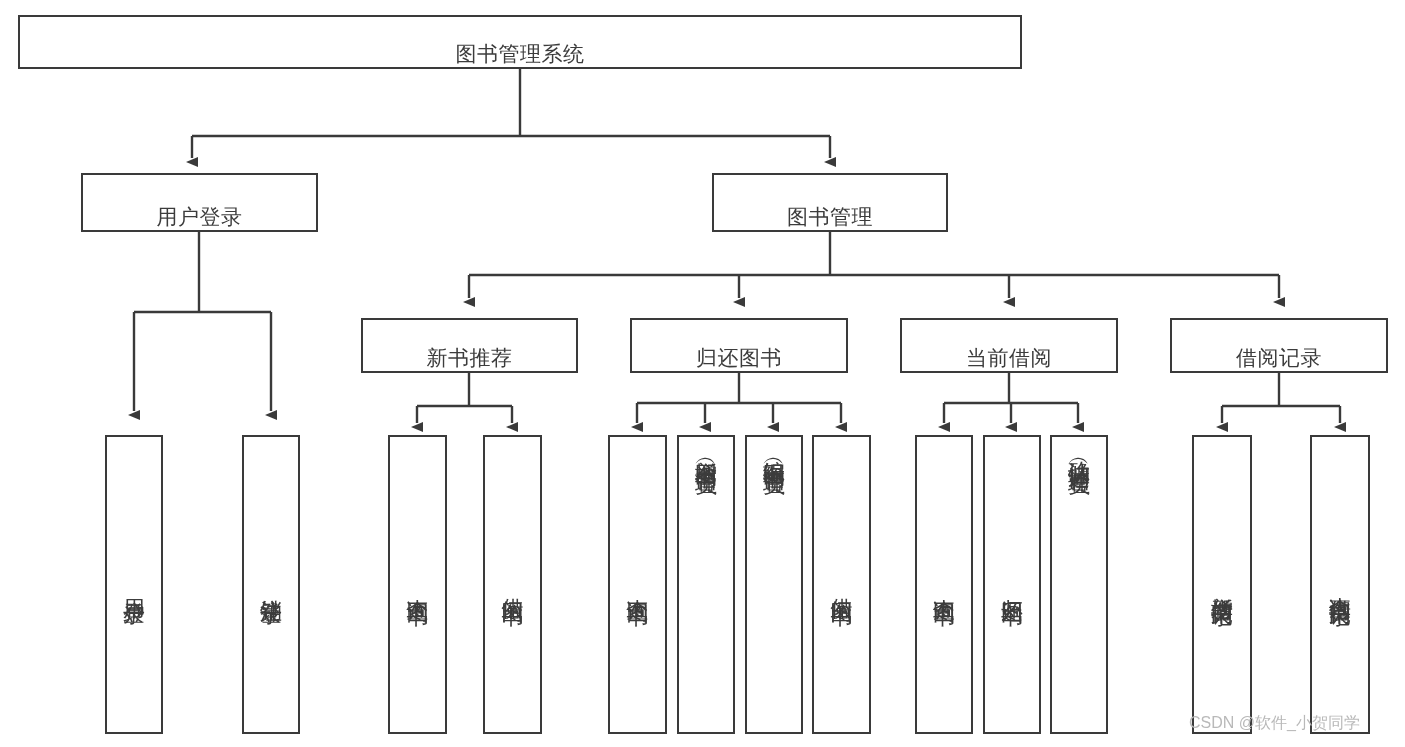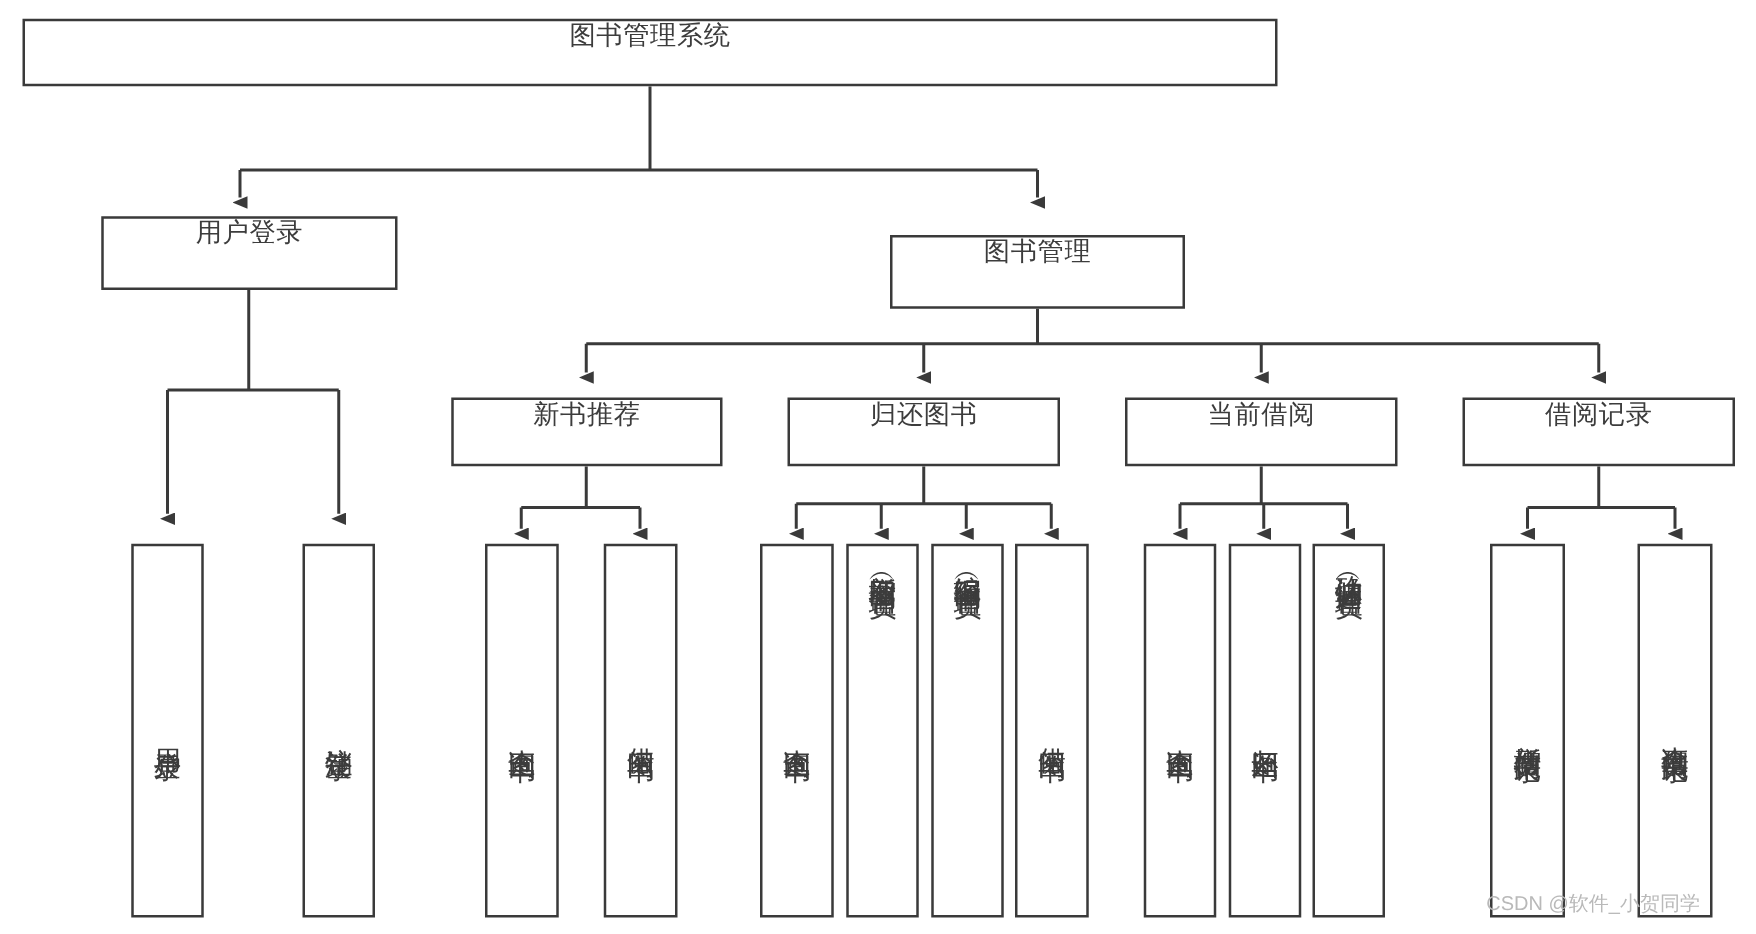--- a/index.html
+++ b/index.html
@@ -19,21 +19,21 @@
     left: 0; top: 0;
     width: 1405px;
     height: 747px;
   }
   .node {
     position: absolute;
     box-sizing: border-box;
     background: #ffffff;
     border: 2px solid #3a3a3a;
     display: flex;
-    align-items: flex-start;
+    align-items: flex-end;
     justify-content: center;
     color: #2b2b2b;
   }
   .node-label {
     display: block;
     text-align: center;
     line-height: 1.18;
     color: #3c3c3c;
   }
   
@@ -133,21 +133,21 @@
   </svg>
 
   <div class="node horiz" style="left:18px; top:15px; width:1004px; height:54px;">
     <span class="node-label">图书管理系统</span>
   </div>
 
   <div class="node horiz" style="left:81px; top:173px; width:237px; height:59px;">
     <span class="node-label">用户登录</span>
   </div>
 
-  <div class="node horiz" style="left:712px; top:173px; width:236px; height:59px;margin-top:15px;">
+  <div class="node horiz" style="left:712px; top:173px; width:236px; height:59px;">
     <span class="node-label">图书管理</span>
   </div>
 
   <div class="node horiz" style="left:361px; top:318px; width:217px; height:55px;">
     <span class="node-label">新书推荐</span>
   </div>
 
   <div class="node horiz" style="left:630px; top:318px; width:218px; height:55px;">
     <span class="node-label">归还图书</span>
   </div>

